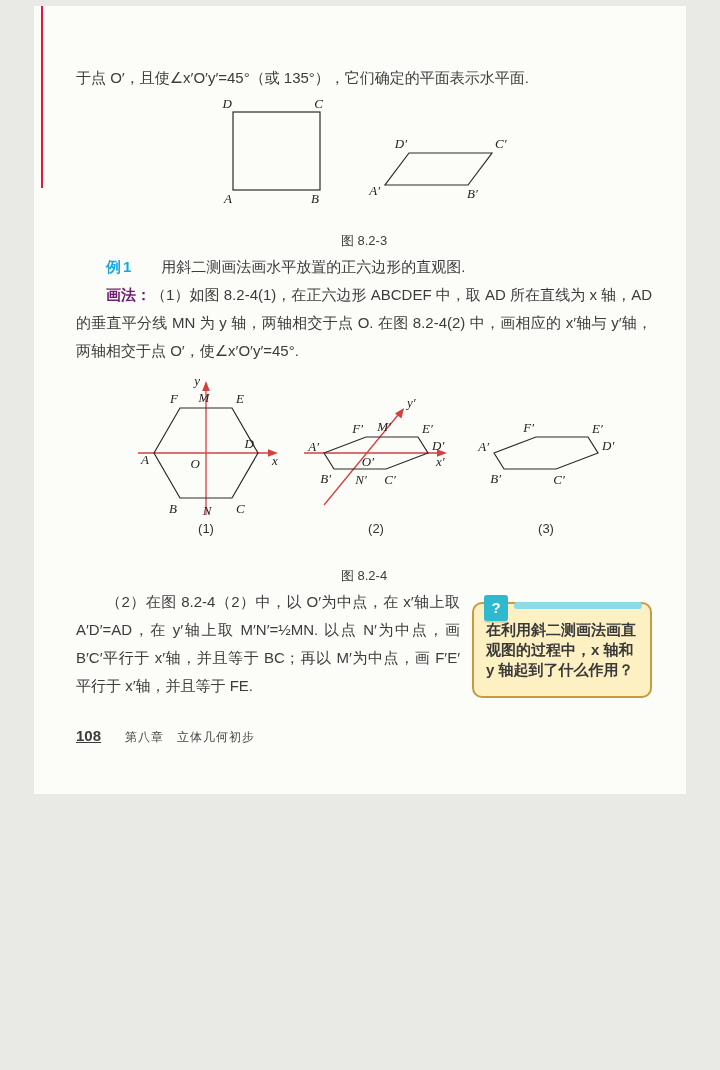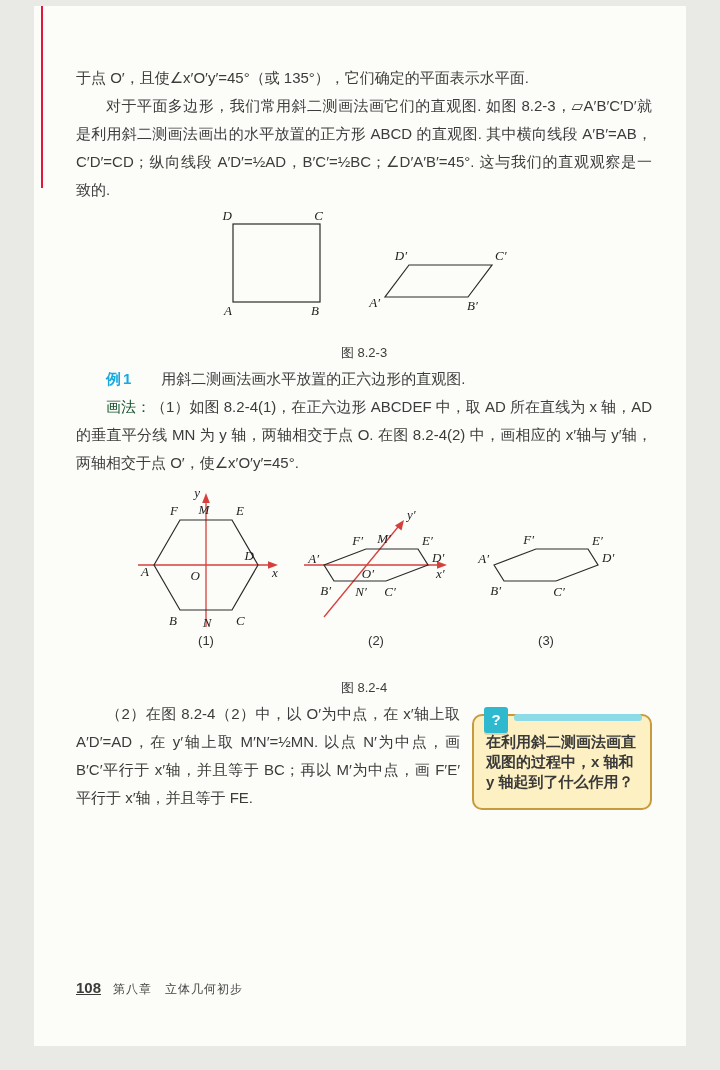--- a/index.html
+++ b/index.html
@@ -1,49 +1,48 @@
 <!DOCTYPE html>
 <html><head>
 <meta charset="utf-8">
 <style>
   * { box-sizing: border-box; }
   body { margin:0; background:#e9e9e5; font-family:"Liberation Sans","DejaVu Sans",sans-serif; }
   .screen { position:relative; width:720px; height:1070px; background:#e9e9e5; overflow:hidden; }
-  .page { position:absolute; left:34px; top:6px; width:652px; height:1040px; background:#fcfcf9; }
+  .page { position:absolute; left:34px; top:6px; width:652px; height:788px; background:#fcfcf9; }
   .red-rule { position:absolute; left:7px; top:0; width:2px; height:182px; background:#e3173c; }
   .content { position:absolute; left:42px; top:58px; width:576px; font-size:15px; line-height:28px; color:#3c3c3c; text-align:justify; }
   p.para { margin:0; text-indent:2em; }
   p.noindent { text-indent:0; }
   .figure { text-align:center; margin:4px 0 2px; text-indent:0; }
   .fig-caption { font-size:13px; color:#3c3c3c; line-height:20px; margin-top:18px; text-align:center; }
   .ex-label { color:#19a8e0; font-weight:bold; margin-right:28px; letter-spacing:2px; }
-  .method-label { color:#14532d; font-weight:normal; }
+  .method-label { color:#701a75; font-weight:bold; }
   svg text { font-family:"Liberation Serif","DejaVu Serif",serif; font-style:italic; font-size:13px; fill:#222; }
   svg text.plain { font-style:normal; font-family:"Liberation Sans","DejaVu Sans",sans-serif; fill:#333; }
   .callout { position:relative; float:right; width:180px; min-height:96px; margin:14px 0 6px 12px;
              background:#fdf0c3; border:2px solid #c89a3e; border-radius:10px; padding:16px 10px 8px 12px; }
   .q-badge { position:absolute; top:-9px; left:10px; width:24px; height:26px; background:#2fb9ce; color:#fff;
              font-weight:bold; font-size:15px; display:flex; align-items:center; justify-content:center;
              border-radius:3px; box-shadow:0 2px 0 rgba(0,0,0,0.12); }
   .callout-ribbon { position:absolute; top:-2px; left:40px; right:8px; height:7px; background:#8edbe8; border-radius:3px; }
   .callout-body { font-size:15px; line-height:20px; font-weight:bold; color:#3a3a3a; text-align:left; }
   .footer { position:absolute; left:42px; bottom:48px; display:flex; align-items:baseline; color:#3c3c3c; }
   .footer .pagenum { font-weight:bold; font-size:15px;text-decoration:underline; }
-  .footer .chapter { font-size:12px; margin-left:12px; letter-spacing:1px; color:#444; }
+  .footer .chapter { font-size:12px; margin-left:24px; letter-spacing:1px; color:#444; }
 </style>
 </head>
 <body>
 
 <div class="screen">
   <div class="page">
     <div class="red-rule"></div>
 
     <div class="content">
       <p class="para noindent">于点 O′，且使∠x′O′y′=45°（或 135°），它们确定的平面表示水平面.</p>
-      <p class="para">对于平面多边形，我们常用斜二测画法画它们的直观图. 如图 8.2-3，▱A′B′C′D′就是利用斜二测画法画出的水平放置的正方形 ABCD 的直观图. 其中横向线段 A′B′=AB，C′D′=CD；纵向线段 A′D′=½AD，B′C′=½BC；∠D′A′B′=45°. 这与我们的直观观察是一致的.</p>
 
       <div class="figure">
         <svg width="576" height="108" viewBox="0 0 576 108">
           <rect x="157" y="16" width="87" height="78" fill="none" stroke="#2a2a2a" stroke-width="1.2"></rect>
           <text x="156" y="12" text-anchor="end">D</text>
           <text x="247" y="12" text-anchor="end">C</text>
           <text x="156" y="107" text-anchor="end">A</text>
           <text x="243" y="107" text-anchor="end">B</text>
           <path d="M309,89 L392,89 L416,57 L333,57 Z" fill="none" stroke="#2a2a2a" stroke-width="1.2"></path>
           <text x="331" y="52" text-anchor="end">D′</text>

